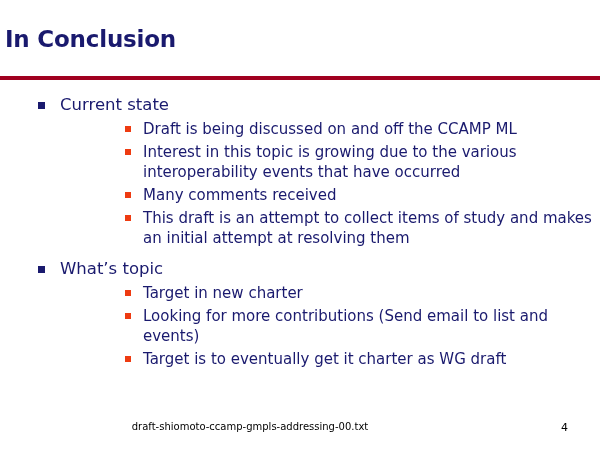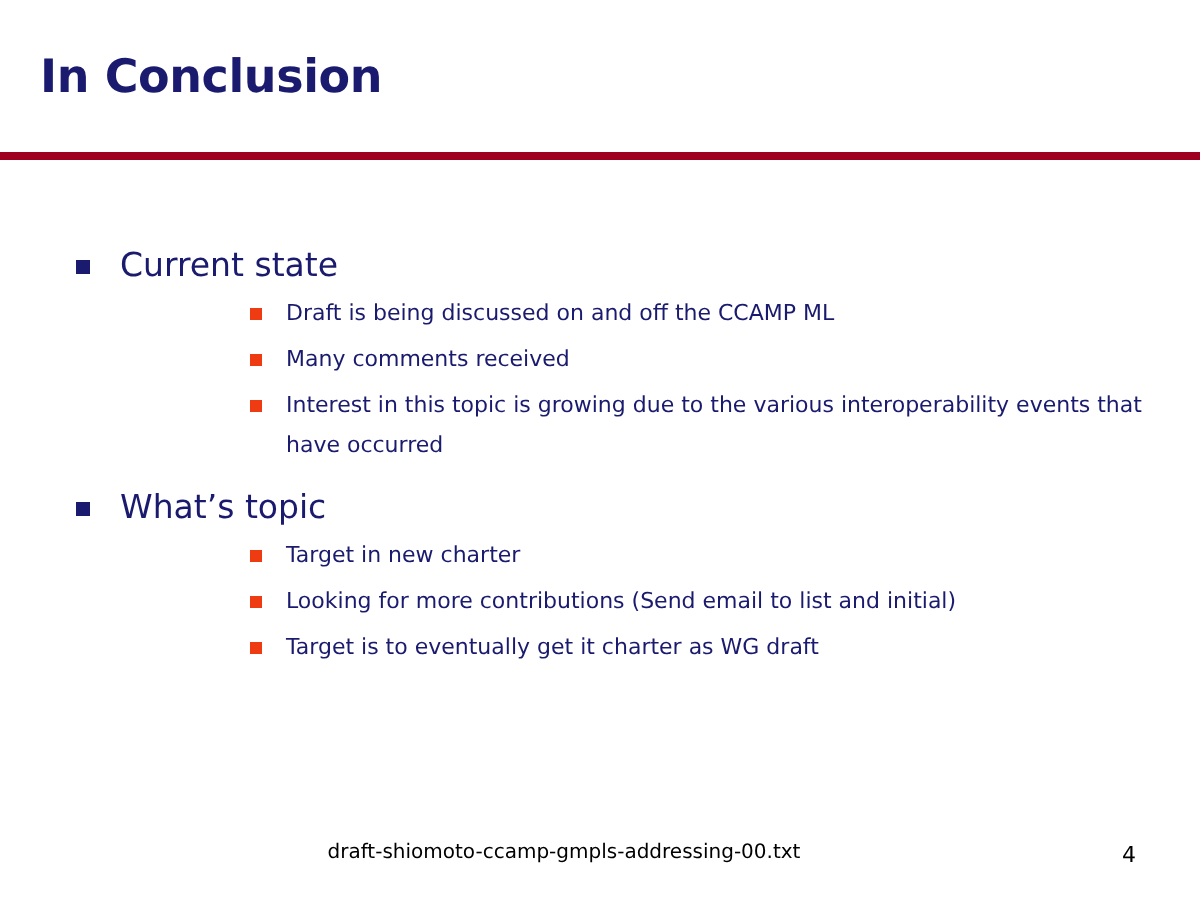--- a/index.html
+++ b/index.html
@@ -18,21 +18,21 @@
   #slide {
     position: relative;
     width: 600px;
     height: 450px;
     background: #ffffff;
   }
 
   
   #slide-title {
     position: absolute;
-    left: 20px;
+    left: 5px;
     top: 25px;
     font-family: "DejaVu Sans", sans-serif;
     font-size: 23px;
     font-weight: bold;
     color: #1a1a6e;
     letter-spacing: -0.2px;
     line-height: 28px;
     white-space: nowrap;
   }
 
@@ -45,21 +45,20 @@
     height: 4px;
     background: #a00020;
   }
 
   
   #body {
     position: absolute;
     left: 0px;
     top: 94px;
     width: 600px;
-    margin-top: 28px;
   }
 
   ul.lvl1 {
     list-style: none;
     margin: 0;
     padding: 0;
   }
   ul.lvl2 {
     list-style: none;
     margin: 0;
@@ -83,21 +82,21 @@
     background: #1a1a6e;
   }
   li.b1 > .txt1 {
     display: block;
   }
 
   li.b2 {
     position: relative;
     padding-left: 26px;
     color: #1a1a6e;
-    font-size: 11px;
+    font-size: 15px;
     line-height: 20px;
     margin-bottom: 3px;
   }
   li.b2 > .marker2 {
     position: absolute;
     left: 8px;
     top: 7px;
     width: 6px;
     height: 6px;
     background: #ee3b11;
@@ -126,21 +125,20 @@
   }
   #footer-doc {
     position: absolute;
     left: 0px;
     top: 0px;
     width: 500px;
     text-align: center;
     font-family: "DejaVu Sans", sans-serif;
     font-size: 10px;
     color: #000000;
-    padding-left: 32px;
   }
   #footer-page {
     position: absolute;
     right: 32px;
     top: 0px;
     font-family: "DejaVu Sans", sans-serif;
     font-size: 11px;
     color: #000000;
   }
 </style>
@@ -160,44 +158,48 @@
         <span class="marker1"></span>
         <span class="txt1">Current state</span>
         <div class="sub-wrap">
           <ul class="lvl2">
             <li class="b2">
               <span class="marker2"></span>
               <span class="txt2">Draft is being discussed on and off the CCAMP ML</span>
             </li>
             <li class="b2">
               <span class="marker2"></span>
+              <span class="txt2">Interest in this topic is growing due to the various interoperability events that have occurred</span>
+            </li>
+            <li class="b2">
+              <span class="marker2"></span>
               <span class="txt2">Many comments received</span>
             </li>
             <li class="b2">
               <span class="marker2"></span>
-              <span class="txt2">Interest in this topic is growing due to the various interoperability events that have occurred</span>
+              <span class="txt2">This draft is an attempt to collect items of study and makes an initial attempt at resolving them</span>
             </li>
           </ul>
         </div>
       </li>
 
       <div class="group-gap"></div>
 
       <li class="b1">
         <span class="marker1"></span>
         <span class="txt1">What’s topic</span>
         <div class="sub-wrap">
           <ul class="lvl2">
             <li class="b2">
               <span class="marker2"></span>
               <span class="txt2">Target in new charter</span>
             </li>
             <li class="b2">
               <span class="marker2"></span>
-              <span class="txt2">Looking for more contributions (Send email to list and initial)</span>
+              <span class="txt2">Looking for more contributions (Send email to list and events)</span>
             </li>
             <li class="b2">
               <span class="marker2"></span>
               <span class="txt2">Target is to eventually get it charter as WG draft</span>
             </li>
           </ul>
         </div>
       </li>
 
     </ul>

